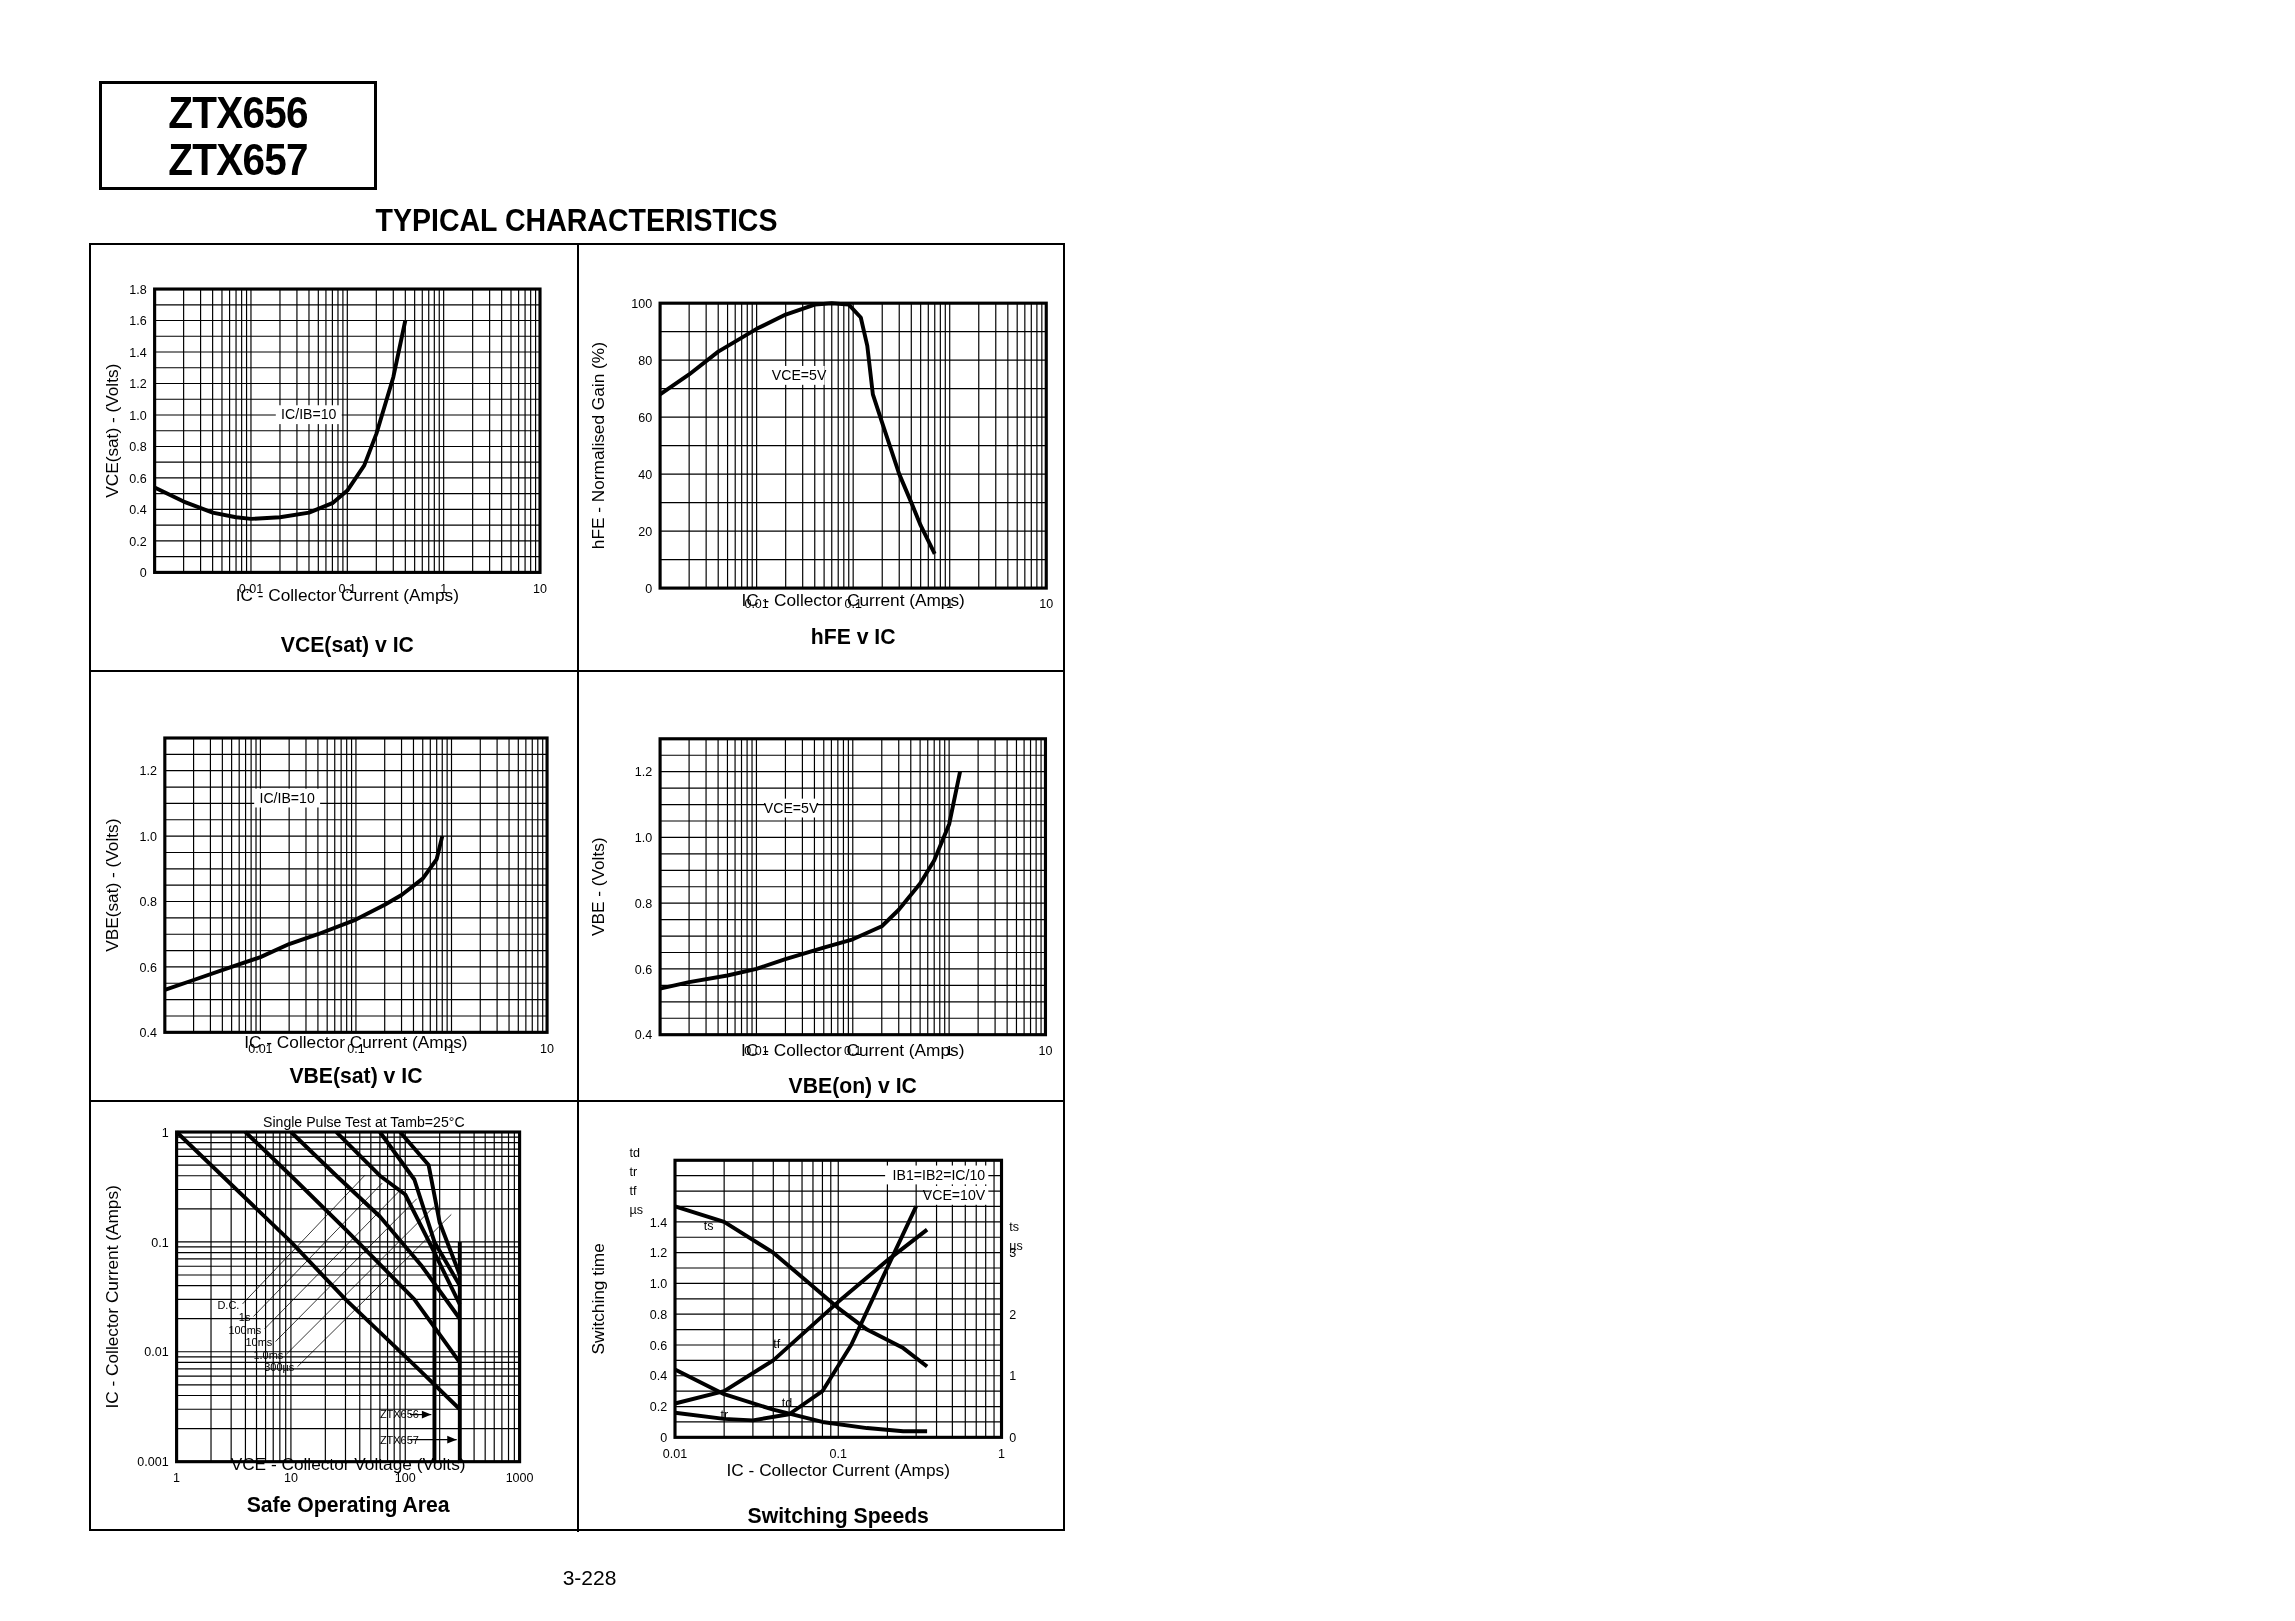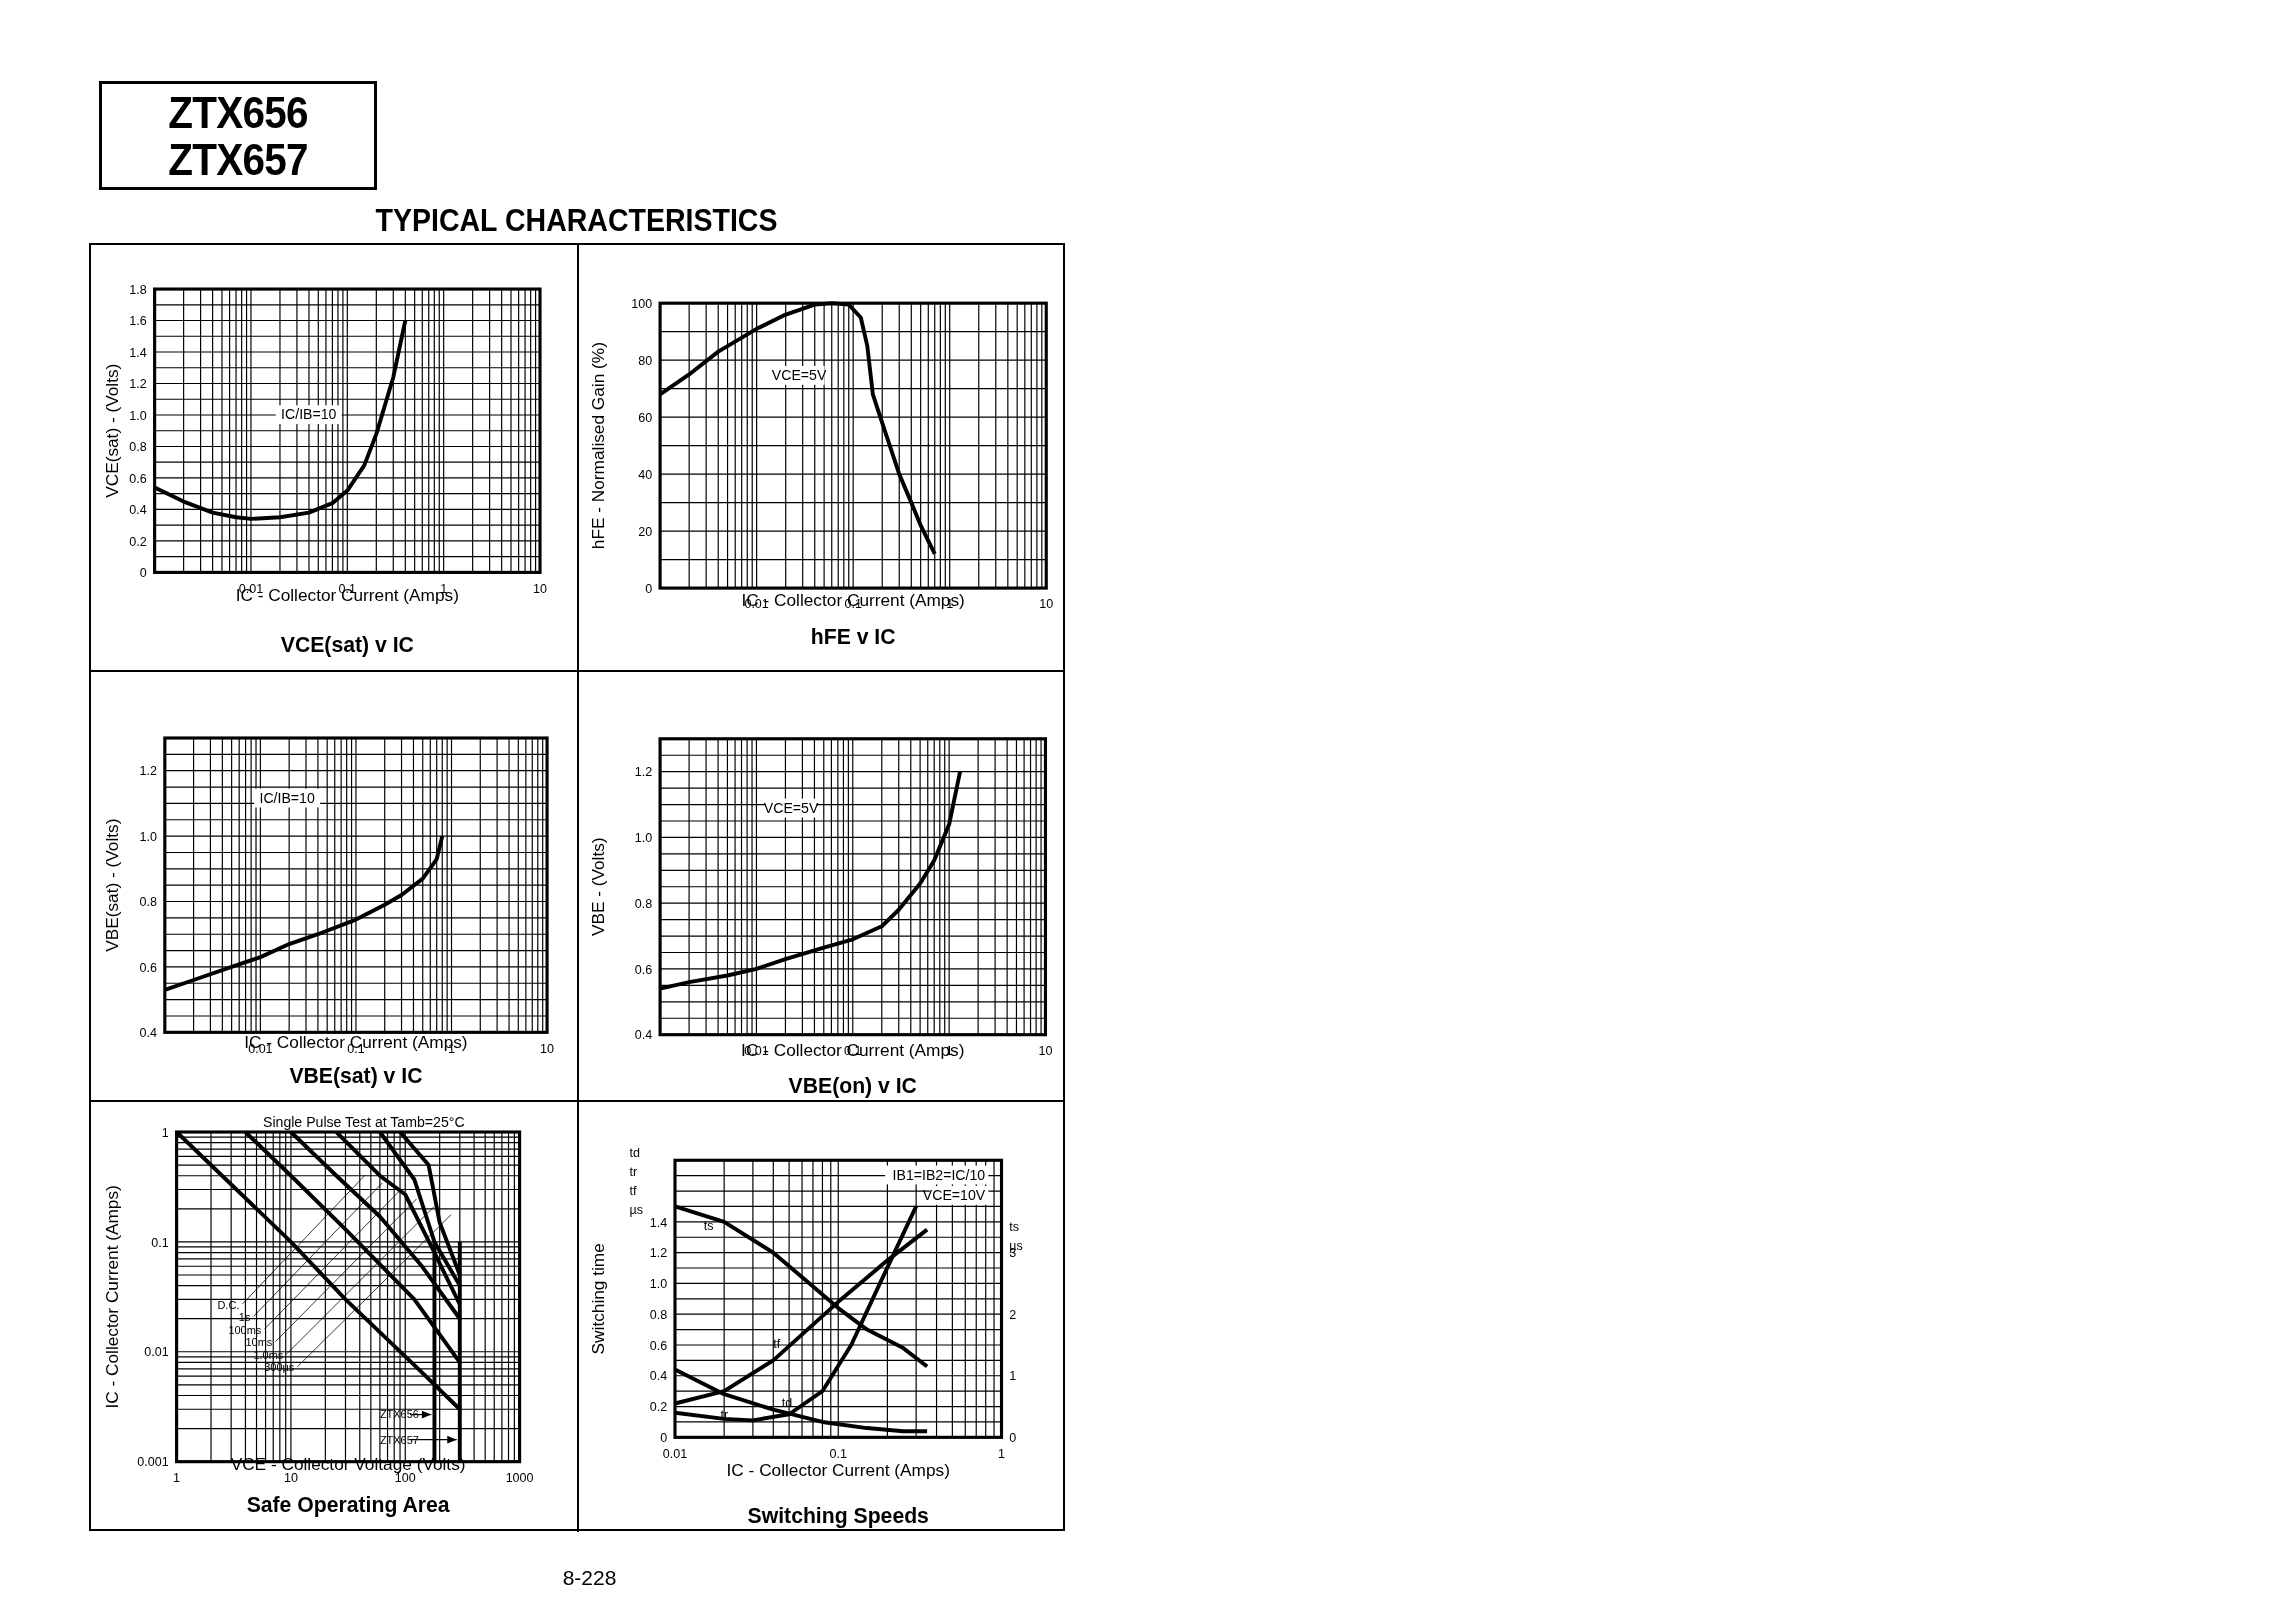--- a/index.html
+++ b/index.html
@@ -530,14 +530,14 @@
       <text x="1255.2" y="1502.71" font-size="18" text-anchor="end">IB1=IB2=IC/10</text>
       <rect x="1184.7" y="1510.71" width="74.5" height="24" fill="#fff"></rect>
       <text x="1255.2" y="1528.71" font-size="18" text-anchor="end">VCE=10V</text>
       <text x="896.6269818835817" y="1566.25" font-size="16">ts</text>
       <text x="985.2284781962162" y="1717.2555555555555" font-size="16">tf</text>
       <text x="995.8682028652715" y="1791.7777777777778" font-size="16">td</text>
       <text x="917.9807489981883" y="1807.4666666666667" font-size="16">tr</text>
     </g>
   </svg>
 
-<div id="page-number" class="abs">8-228</div>
+<div id="page-number" class="abs">3-228</div>
 
 
 </body></html>

